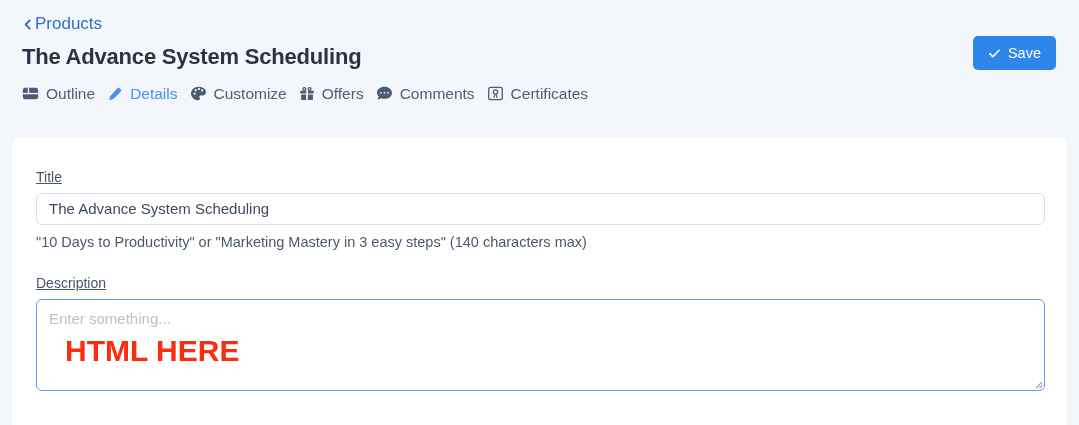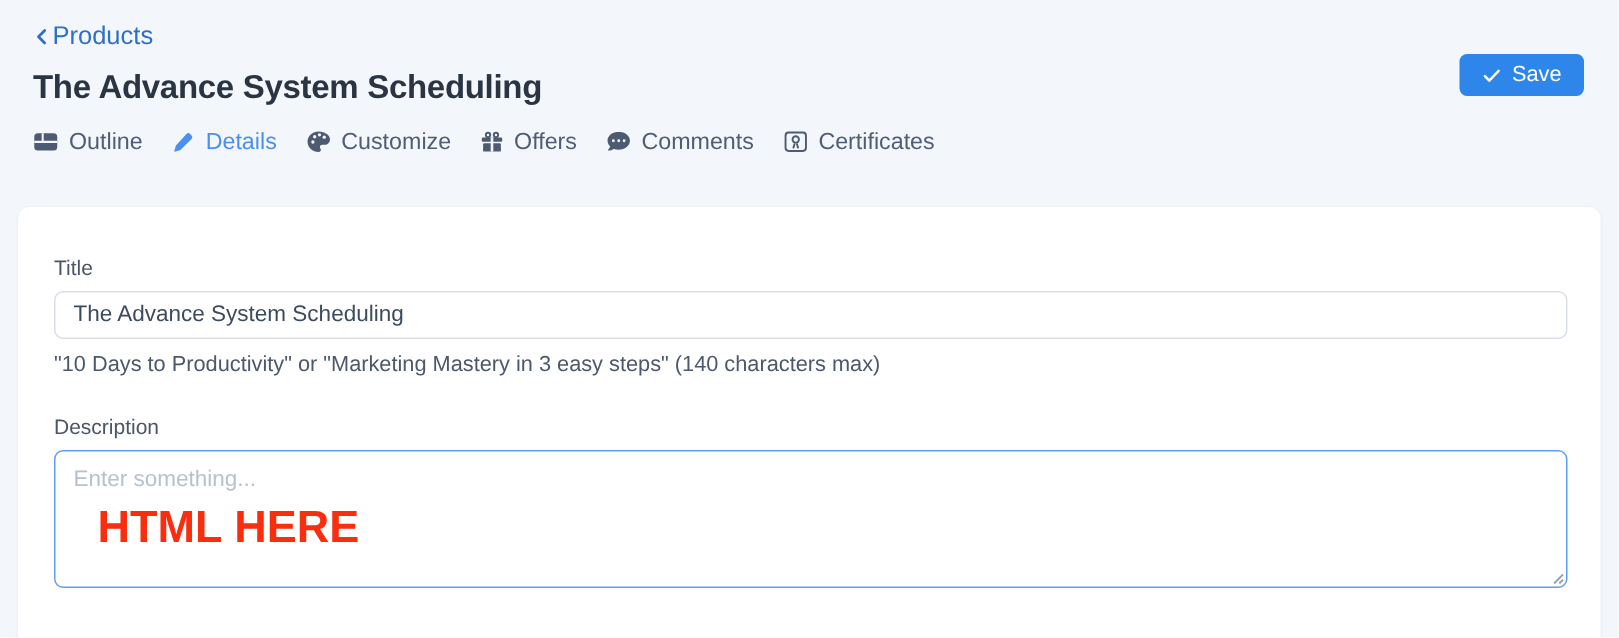--- a/index.html
+++ b/index.html
@@ -9,34 +9,34 @@
     --placeholder:#b9c1cc; --overlay-red:#fa2d0f;
   }
   *{margin:0;padding:0;box-sizing:border-box}
   html,body{width:1079px;height:425px;overflow:hidden}
   body{background:var(--page-bg);font-family:"Liberation Sans",sans-serif;}
   .header{position:relative;padding:14px 22px 0 22px;}
   .breadcrumb{display:inline-flex;align-items:center;gap:2px;color:var(--link-blue);
     font-size:17px;font-weight:500;text-decoration:none;cursor:pointer;}
   .chev{display:inline-flex;align-items:center;}
   .title{margin-top:9px;font-size:22px;font-weight:700;color:var(--heading);letter-spacing:-.2px;}
-  .tabs{display:flex;align-items:center;gap:19px;margin-top:15px;}
+  .tabs{display:flex;align-items:center;gap:12px;margin-top:15px;}
   .tab{display:inline-flex;align-items:center;gap:7px;font-size:15.5px;color:var(--tab-gray);
     text-decoration:none;cursor:pointer;}
   .tab .ticon{display:inline-flex;align-items:center;color:#4d5b72;}
   .tab.active{color:var(--active-tab-blue);}
   .tab.active .ticon{color:var(--active-tab-blue);}
-  .save{position:absolute;top:36px;right:23px;height:28px;padding:0 15px;border:none;
+  .save{position:absolute;top:36px;right:23px;height:34px;padding:0 15px;border:none;
     border-radius:5px;background:var(--accent-blue);color:#fff;font-size:14.5px;
     font-family:"Liberation Sans",sans-serif;display:inline-flex;align-items:center;gap:7px;cursor:pointer;}
   .card{margin:34px 12px 0 12px;background:var(--card-bg);border-radius:8px;
     box-shadow:0 1px 3px rgba(30,50,80,.05);padding:32px 22px 24px 24px;min-height:300px;}
   .group{display:block;}
   .group + .group{margin-top:25px;}
-  .field-label{display:block;font-size:14px;color:var(--label-gray);margin-bottom:8px;}
+  .field-label{display:block;font-size:14px;color:var(--label-gray);margin-bottom:8px;text-decoration:underline;}
   .text-input{width:100%;height:32px;border:1px solid var(--input-border);border-radius:6px;
     padding:0 12px;font-size:15px;color:var(--input-text);font-family:"Liberation Sans",sans-serif;
     background:#fff;outline:none;}
   .helper{margin-top:9px;font-size:14.5px;color:var(--helper-gray);}
   .textarea{position:relative;height:92px;border:1.5px solid var(--focus-border);border-radius:6px;
     padding:10px 12px;background:#fff;cursor:text;}
   .ph{font-size:15px;color:var(--placeholder);}
   .overlay-red{margin:7px 0 0 16px;font-size:30px;font-weight:700;color:var(--overlay-red);}
   .grip{position:absolute;right:1px;bottom:1px;cursor:nwse-resize;line-height:0;}
 </style>

